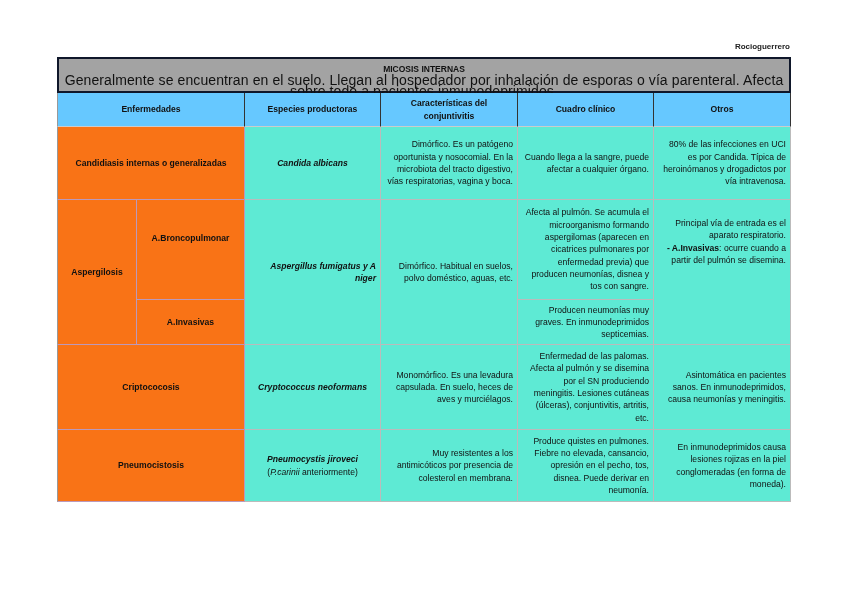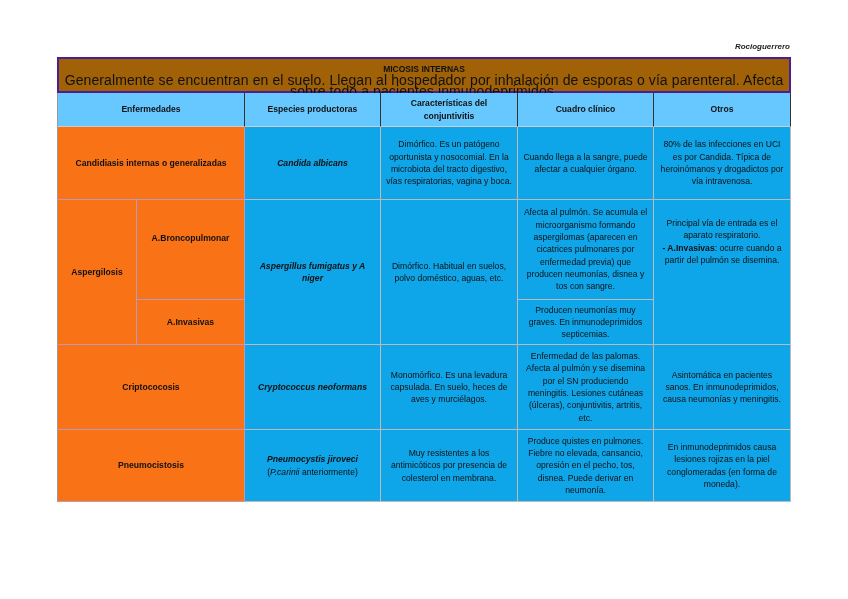--- a/index.html
+++ b/index.html
@@ -2,37 +2,37 @@
 <html><head>
 <meta charset="utf-8">
 <style>
   html, body { margin: 0; padding: 0; }
   body {
     width: 848px; height: 599px; background: #ffffff; position: relative; overflow: hidden;
     font-family: "Liberation Sans", sans-serif; color: #111;
   }
   .author {
     position: absolute; left: 700px; top: 42px; width: 90px; text-align: right;
-    font-size: 8px; font-style: italic; font-weight: bold; color: #222;
+    font-size: 8px; font-weight: bold; color: #222;
   }
   .title-box {
     position: absolute; left: 57px; top: 57px; width: 730px; height: 32px;
-    background: #a16207; border: 2px solid #4c1d95; text-align: center;
+    background: #a3a3a3; border: 2px solid #0f172a; text-align: center;
   }
   .title-box .t1 { font-size: 8.5px; font-weight: bold; color: #111; margin-top: 5px; line-height: 11px; }
   .title-box .t2 { font-size: 14px; color: #111; line-height: 11px; letter-spacing: 0.1px; }
   .cell {
     position: absolute; box-sizing: border-box; display: flex; align-items: center; justify-content: center;
     text-align: center; font-size: 8.6px; line-height: 12.3px; padding: 2px 4px;
     border-right: 1px solid #bbb; border-bottom: 1px solid #bbb;
   }
   .hdr { background: #66c8ff; font-weight: bold; border-right: 1px solid #333; border-bottom: 1px solid #ccc; font-size: 8.6px; }
   .pink { background: #f97316; font-weight: bold; border-right: 1px solid #bb99bb; border-bottom: 1px solid #bb99bb; }
   .ital { font-style: italic; font-weight: bold; }
-  .txt { background: #0ea5e9; }
+  .txt { background: #5eead4; text-align: right; }
   .leftedge { border-left: 1px solid #999; }
   .b { font-weight: bold; }
   .i { font-style: italic; }
 </style>
 </head>
 <body>
 
 <div class="author">Rocioguerrero</div>
 
 <div class="title-box">

